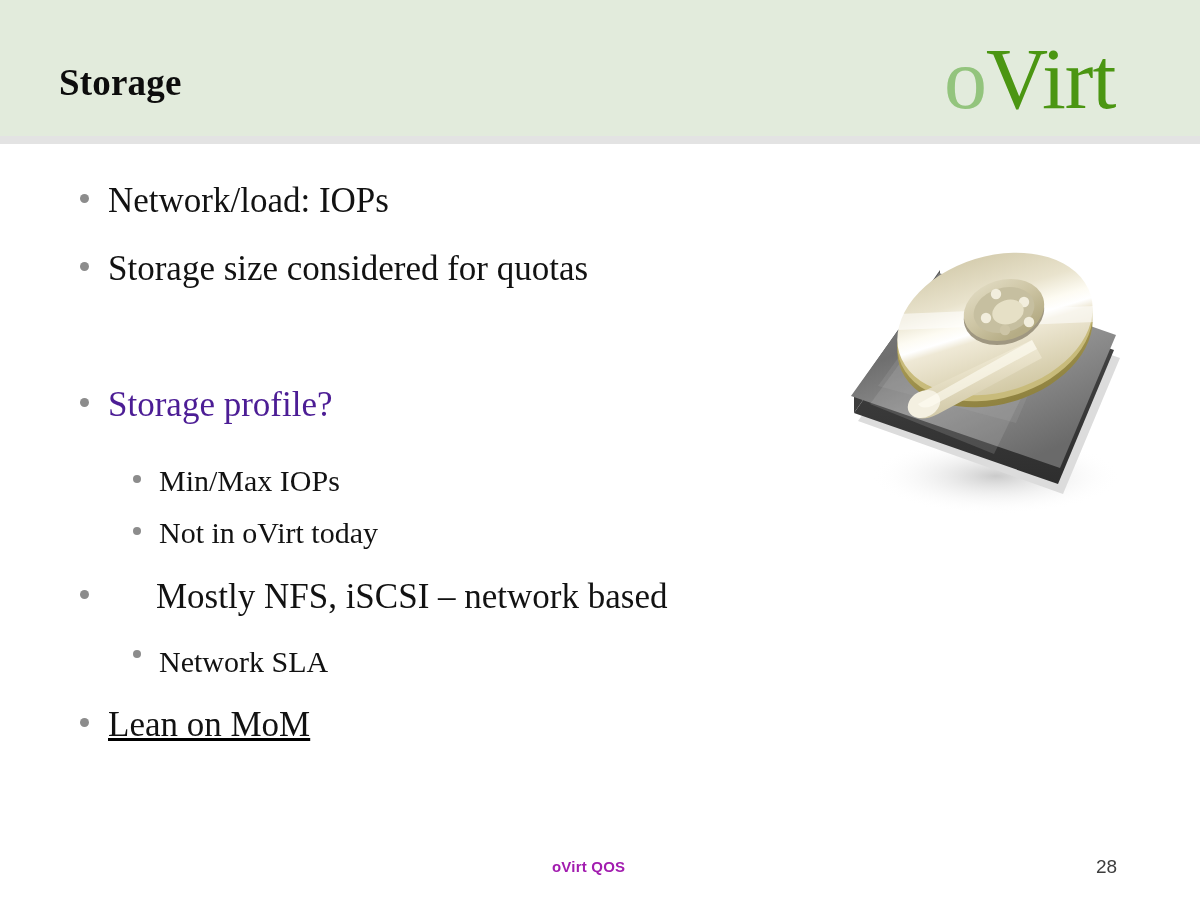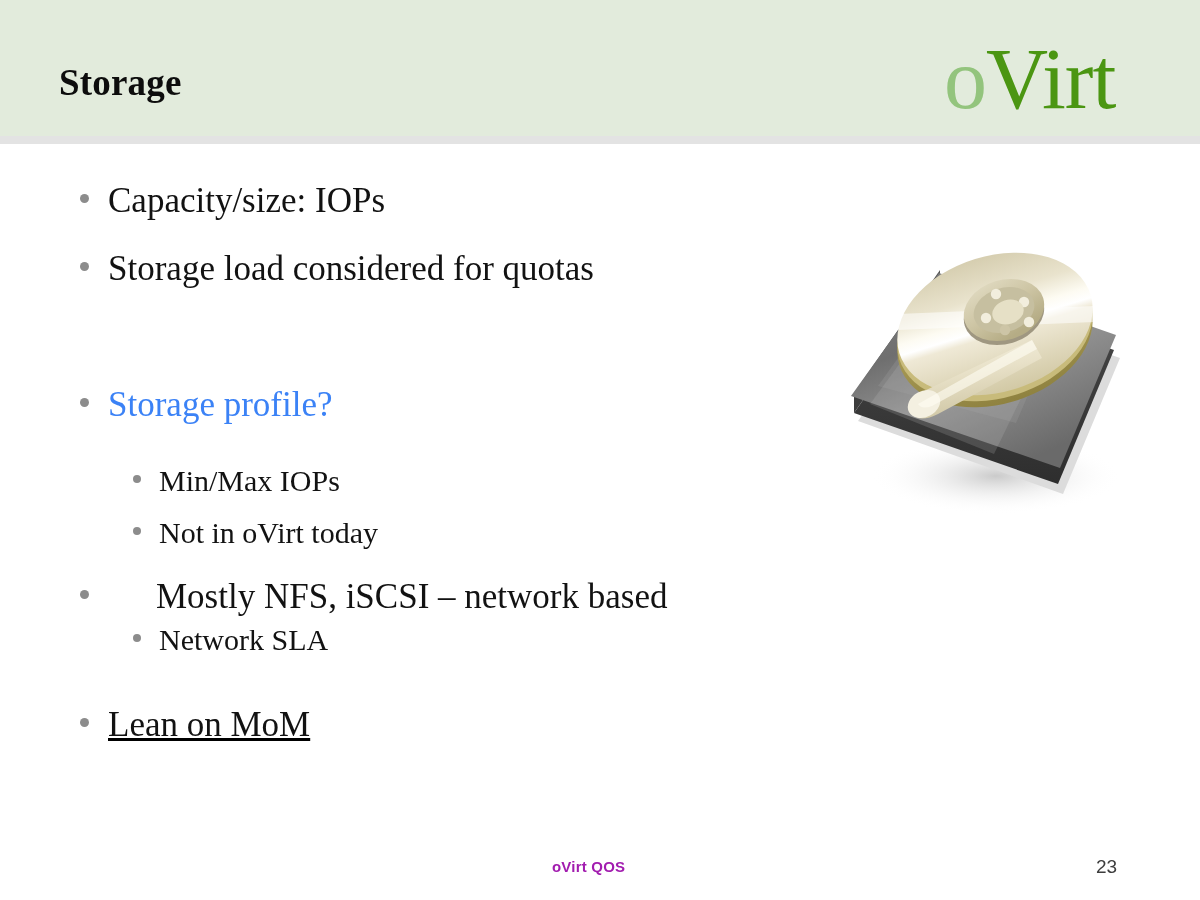--- a/index.html
+++ b/index.html
@@ -172,43 +172,43 @@
 
   <div id="slide-title">Storage</div>
 
   <div id="logo">
     <span class="logo-o">o</span><span class="logo-virt">Virt</span>
   </div>
 
   <div id="bullets">
       <div class="bullet-row lvl1" style="top: 181px;">
         <span class="bullet-dot" style="background: rgb(140, 140, 140);"></span>
-        <span class="bullet-text" style="color: rgb(18, 18, 18);">Capacity/size: IOPs</span>
+        <span class="bullet-text" style="color: rgb(18, 18, 18);">Network/load: IOPs</span>
       </div>
       <div class="bullet-row lvl1" style="top: 249px;">
         <span class="bullet-dot" style="background: rgb(140, 140, 140);"></span>
-        <span class="bullet-text" style="color: rgb(18, 18, 18);">Storage load considered for quotas</span>
+        <span class="bullet-text" style="color: rgb(18, 18, 18);">Storage size considered for quotas</span>
       </div>
       <div class="bullet-row lvl1" style="top: 385px;">
         <span class="bullet-dot" style="background: rgb(140, 140, 140);"></span>
-        <span class="bullet-text" style="color: #3b82f6;">Storage profile?</span>
+        <span class="bullet-text" style="color: #4c1d95;">Storage profile?</span>
       </div>
       <div class="bullet-row lvl2" style="top: 464px;">
         <span class="bullet-dot" style="background: rgb(140, 140, 140);"></span>
         <span class="bullet-text" style="color: rgb(18, 18, 18);">Min/Max IOPs</span>
       </div>
       <div class="bullet-row lvl2" style="top: 516px;">
         <span class="bullet-dot" style="background: rgb(140, 140, 140);"></span>
         <span class="bullet-text" style="color: rgb(18, 18, 18);">Not in oVirt today</span>
       </div>
       <div class="bullet-row lvl1" style="top: 577px; gap: 48px;">
         <span class="bullet-dot" style="background: rgb(140, 140, 140);"></span>
         <span class="bullet-text" style="color: rgb(18, 18, 18);">Mostly NFS, iSCSI – network based</span>
       </div>
-      <div class="bullet-row lvl2" style="top: 623px;">
+      <div class="bullet-row lvl2" style="top: 645px; align-items: center;">
         <span class="bullet-dot" style="background: rgb(140, 140, 140);"></span>
         <span class="bullet-text" style="color: rgb(18, 18, 18);">Network SLA</span>
       </div>
       <div class="bullet-row lvl1" style="top: 705px; text-decoration: underline;">
         <span class="bullet-dot" style="background: rgb(140, 140, 140);"></span>
         <span class="bullet-text" style="color: rgb(18, 18, 18);">Lean on MoM</span>
       </div>
     </div>
 
   <div id="hdd-image">
@@ -290,15 +290,15 @@
       <path d="M 214 122 L 224 140 L 120 196 Q 100 206 93 194 Q 86 182 104 174 Z" fill="url(#armGrad)"></path>
       <ellipse cx="106" cy="186" rx="17" ry="13" transform="rotate(-28 106 186)" fill="#f4f0e1"></ellipse>
       <path d="M 214 122 L 219 131 L 114 188 Q 104 192 100 186 Z" fill="#fffdf4" opacity="0.6"></path>
     </svg>
   </div>
 
   <div id="footer-text">
     <span class="ft-light">oVirt </span><span class="ft-strong">QOS</span>
   </div>
 
-  <div id="page-number">23</div>
+  <div id="page-number">28</div>
 
 </div>
 
 </body></html>

